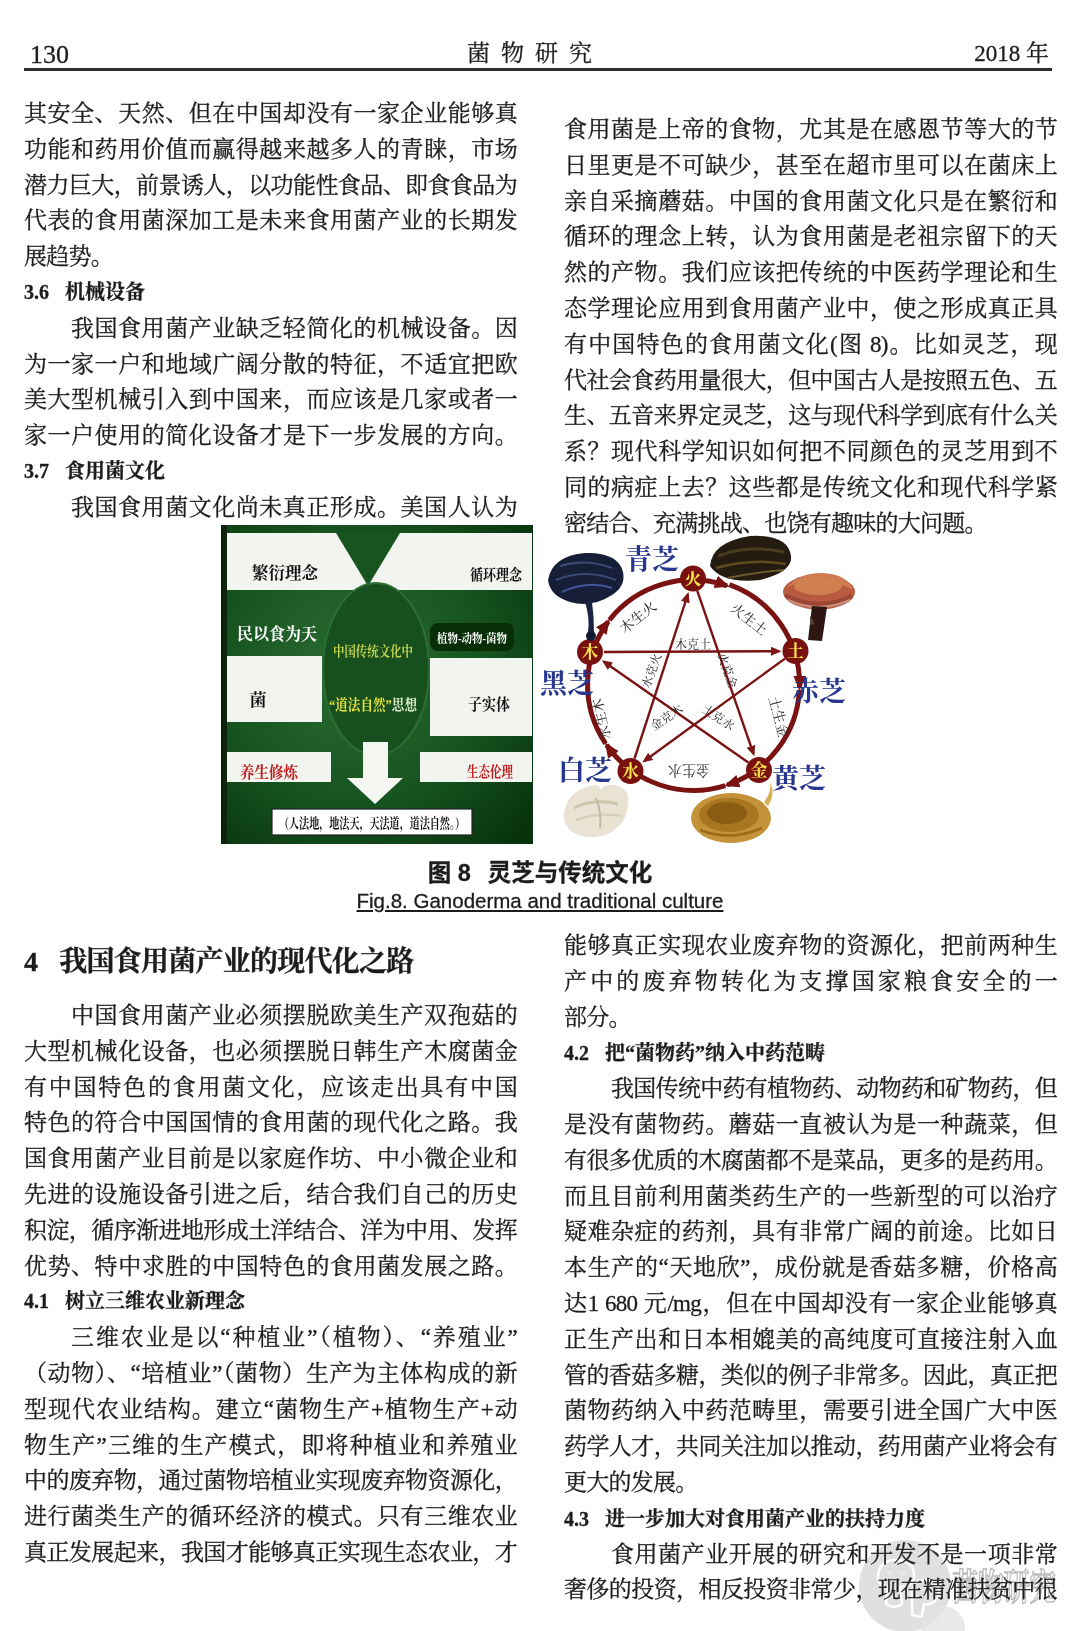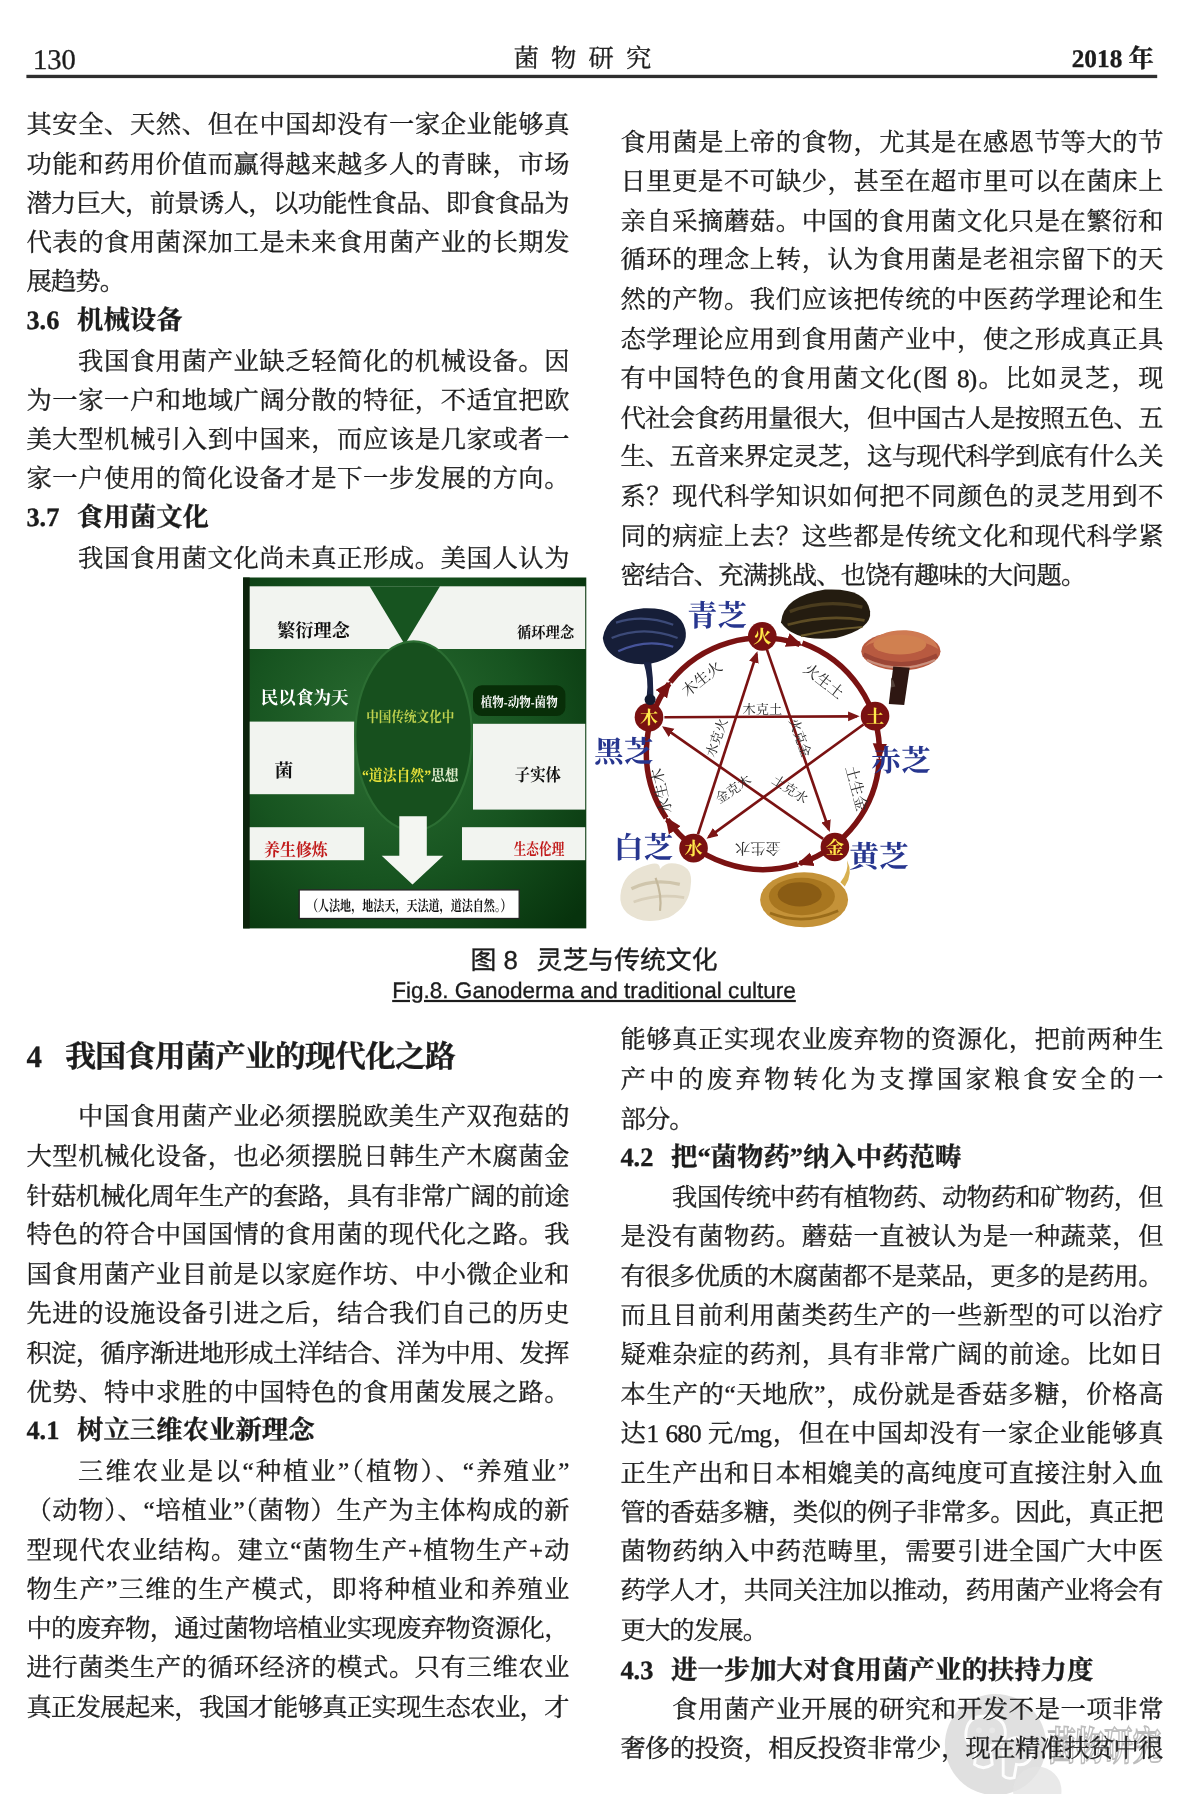--- a/index.html
+++ b/index.html
@@ -1,26 +1,26 @@
 <!DOCTYPE html>
 <html lang="zh-CN"><head><meta charset="utf-8">
 <style>
 html,body{margin:0;padding:0;background:#fff;}
 body{width:1080px;height:1631px;position:relative;overflow:hidden;
   font-family:"Liberation Serif","Noto Serif CJK SC",serif;color:#1c1c1c;-webkit-text-stroke:0.3px #1c1c1c;}
 .hdr{position:absolute;top:0;left:0;width:1080px;}
 .hnum{position:absolute;left:30px;top:40px;font-size:26px;}
 .htit{position:absolute;left:-5px;top:35px;width:1080px;text-align:center;font-size:23px;letter-spacing:11px;}
-.hyear{position:absolute;right:31px;top:35px;font-size:23px;font-weight:bold;}
+.hyear{position:absolute;right:31px;top:35px;font-size:23px;}
 .hrule{position:absolute;left:24px;top:68px;width:1028px;height:3px;background:#2f2f2f;}
 .col{position:absolute;width:493px;font-size:23px;letter-spacing:-0.75px;line-height:35.8px;}
 .ln{text-align:justify;text-align-last:justify;height:35.8px;overflow:hidden;}
 .lnl{text-align:left;text-align-last:left;height:35.8px;overflow:hidden;}
 .ind{text-indent:47px;}
-.h2{font-weight:bold;font-size:24px;letter-spacing:0;text-align:left;text-align-last:left;height:35.8px;overflow:hidden;}
+.h2{font-weight:bold;font-size:20px;letter-spacing:0;text-align:left;text-align-last:left;height:35.8px;overflow:hidden;}
 .h1{font-weight:bold;font-size:28px;text-align:right;text-align-last:left;height:58px;line-height:44px;overflow:hidden;}
 .sp{display:inline-block;width:22px;}
 .sp2{display:inline-block;width:16px;}
 </style></head>
 <body>
 <div class="hdr">
  <div class="hnum">130</div>
  <div class="htit">菌物研究</div>
  <div class="hyear">2018 年</div>
  <div class="hrule"></div>
@@ -181,21 +181,21 @@
   <path d="M 576 300 Q 598 292 622 296" stroke="#d8cfba" stroke-width="2.5" fill="none"></path>
   <path d="M 596 278 Q 602 294 600 308" stroke="#c4b89c" stroke-width="2" fill="none"></path>
 
   <ellipse cx="731" cy="298" rx="40" ry="25" fill="#c49238"></ellipse>
   <ellipse cx="729" cy="295" rx="30" ry="17" fill="#a8761f"></ellipse>
   <ellipse cx="727" cy="293" rx="20" ry="11" fill="#8a5c14"></ellipse>
   <path d="M 764 282 Q 772 272 770 262 Q 776 274 768 286 z" fill="#d8b050"></path>
   <path d="M 700 310 Q 730 322 762 308" stroke="#9a6c1a" stroke-width="2.5" fill="none"></path>
  </g>
 </svg>
- <div style="position:absolute;left:0;top:334px;width:1080px;text-align:center;font-weight:normal;font-size:23.5px;font-family:'Liberation Sans','Noto Sans CJK SC',sans-serif;">图 8<span style="display:inline-block;width:17px;"></span>灵芝与传统文化</div>
+ <div style="position:absolute;left:0;top:334px;width:1080px;text-align:center;font-weight:bold;font-size:23.5px;font-family:'Liberation Sans','Noto Sans CJK SC',sans-serif;">图 8<span style="display:inline-block;width:17px;"></span>灵芝与传统文化</div>
  <div style="position:absolute;left:0;top:369px;width:1080px;text-align:center;font-size:20.5px;font-family:'Liberation Sans',sans-serif;text-decoration:underline;">Fig.8. Ganoderma and traditional culture</div>
 </div>
 
 <svg id="wm" style="position:absolute;left:830px;top:1520px;" width="250" height="111" viewBox="0 0 250 111">
  <circle cx="75" cy="66" r="46" fill="#dadada" fill-opacity="0.85"></circle>
  <circle cx="113" cy="108" r="22" fill="#e3e3e3" fill-opacity="0.8"></circle>
  <g fill="none" stroke="#ffffff" stroke-width="2.6" opacity="0.95">
   <path d="M 48 58 Q 48 40 66 40 Q 84 40 84 56 Q 84 66 70 67 L 72 84 Q 64 90 56 84 L 58 66 Q 48 66 48 58 z"></path>
   <path d="M 82 72 Q 84 58 98 60 Q 112 64 108 76 Q 104 86 94 84 L 92 96 Q 86 98 82 94 z"></path>
  </g>
@@ -207,21 +207,21 @@
  </g>
  <g transform="scale(0.82,1)">
   <text x="149" y="80" font-size="36" font-weight="bold" fill="#ffffff" fill-opacity="0.5" stroke="#bdbdbd" stroke-width="1.6" textLength="126" lengthAdjust="spacingAndGlyphs" style="font-family:'Liberation Serif','Noto Serif CJK SC',serif">菌物研究</text>
  </g>
 </svg>
 
 <div class="col" id="lb" style="left:24px;top:940px;">
  <div class="h1">4<span class="sp"></span>我国食用菌产业的现代化之路</div>
  <div class="ln ind">中国食用菌产业必须摆脱欧美生产双孢菇的</div>
  <div class="ln">大型机械化设备，也必须摆脱日韩生产木腐菌金</div>
- <div class="ln">针菇机械化周年生产的套路，具有非常广阔的前途</div>
+ <div class="ln">有中国特色的食用菌文化，应该走出具有中国</div>
  <div class="ln">特色的符合中国国情的食用菌的现代化之路。我</div>
  <div class="ln">国食用菌产业目前是以家庭作坊、中小微企业和</div>
  <div class="ln">先进的设施设备引进之后，结合我们自己的历史</div>
  <div class="ln">积淀，循序渐进地形成土洋结合、洋为中用、发挥</div>
  <div class="ln">优势、特中求胜的中国特色的食用菌发展之路。</div>
  <div class="h2">4.1<span class="sp2"></span>树立三维农业新理念</div>
  <div class="ln ind">三维农业是以“种植业”（植物）、“养殖业”</div>
  <div class="ln">（动物）、“培植业”（菌物）生产为主体构成的新</div>
  <div class="ln">型现代农业结构。建立“菌物生产+植物生产+动</div>
  <div class="ln">物生产”三维的生产模式，即将种植业和养殖业</div>

